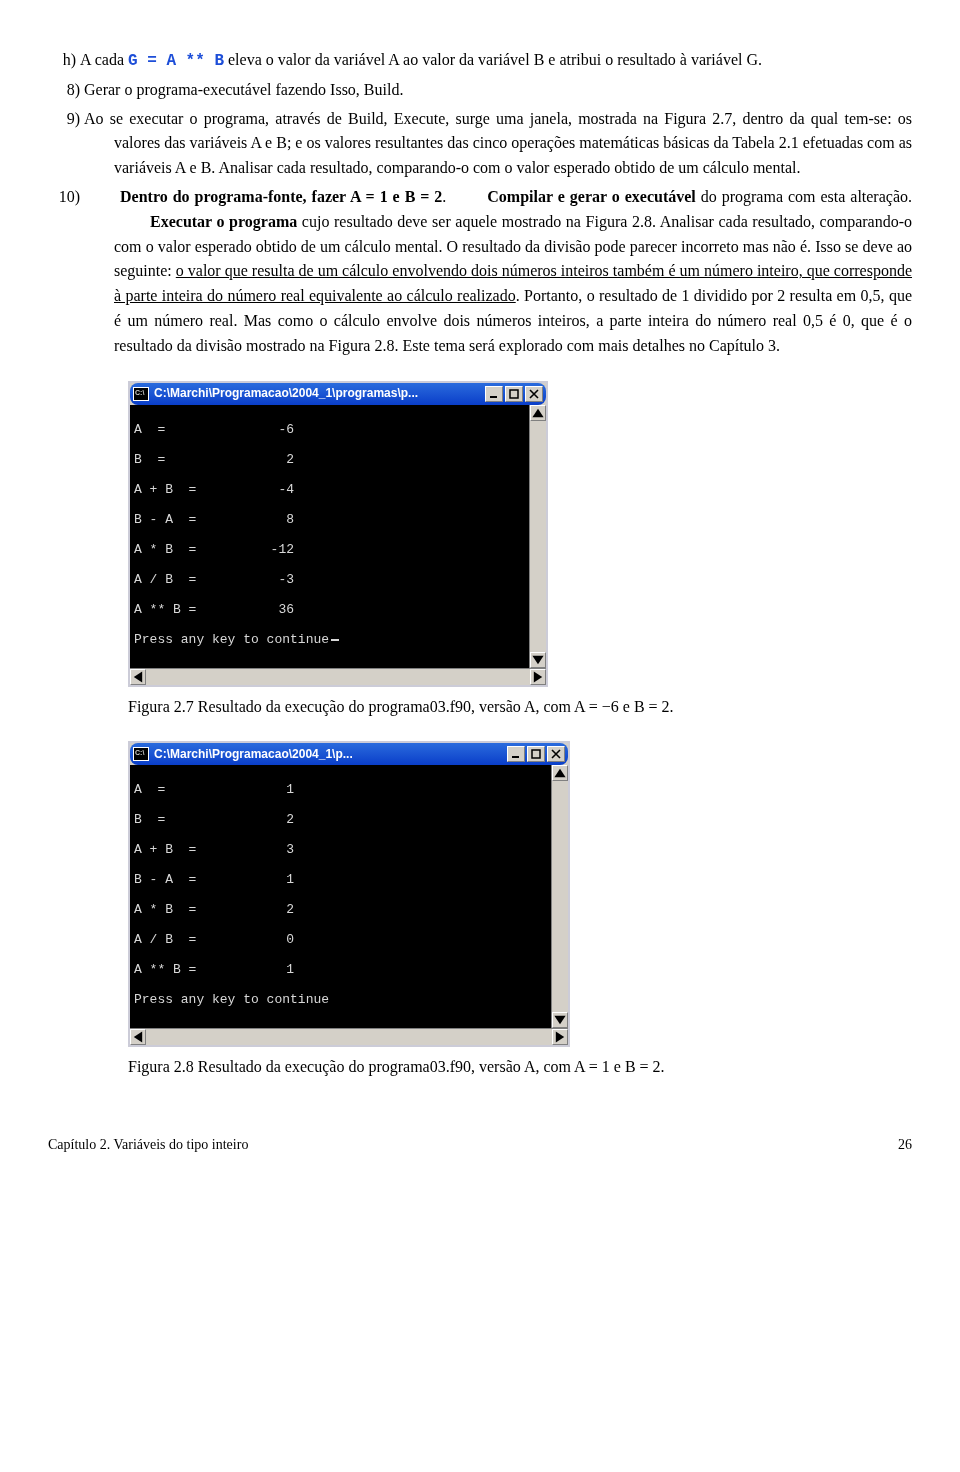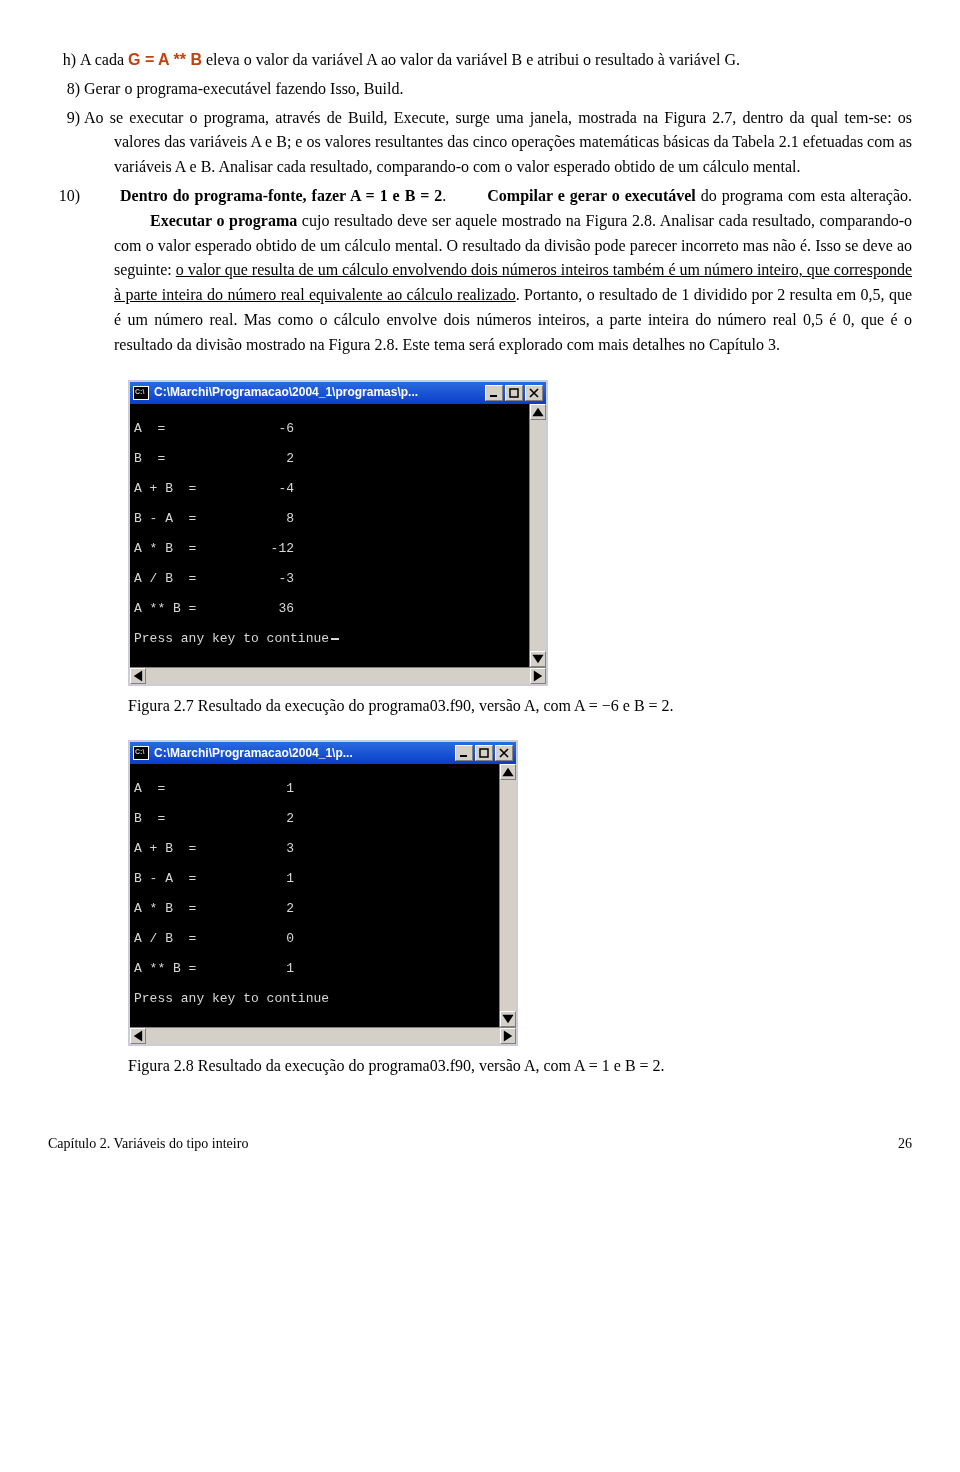--- a/index.html
+++ b/index.html
@@ -22,21 +22,21 @@
     display: inline-block;
     min-width: 26px;
     margin-left: -30px;
     text-align: right;
     padding-right: 4px;
   }
   .li.hangh .num { min-width: 22px; }
   .li.hangh { padding-left: 34px; text-indent: -34px; }
   .li.hang7 { padding-left: 30px; text-indent: -30px; }
   .li.hang10 { padding-left: 30px; text-indent: -30px; }
-  .code { font-family: Liberation Sans, sans-serif; color: #c2410c; font-weight: bold; }
+  .code { font-family: Liberation Mono, monospace; color: #1d4ed8; font-weight: bold; }
   .b { font-weight: bold; margin-left: 36px; }
   .u { text-decoration: underline; }
   .indent-var { padding-left: 52px; }
 
   .console-wrap {
     width: 420px;
     margin: 22px 0 8px 80px;
     border: 2px solid #ccccd8;
     background: #d4d0c8;
     box-sizing: border-box;
@@ -44,20 +44,21 @@
   .titlebar {
     display: flex;
     align-items: center;
     height: 22px;
     background: linear-gradient(to bottom, #2a6bdd, #0a3ec9);
     color: #fff;
     font-family: Tahoma, Arial, sans-serif;
     font-size: 12px;
     font-weight: bold;
     padding: 0 3px;
+    border-radius: 8px;
   }
   .titlebar .ticon {
     width: 16px; height: 14px;
     background: #000;
     border: 1px solid #fff;
     margin-right: 5px;
     display: inline-flex;
     align-items: flex-start;
     justify-content: flex-start;
     font-size: 7px;
@@ -215,21 +216,21 @@
     <div class="sbtn">
         <svg viewBox="0 0 10 10">
           <path d="M8 5 L2 1 L2 9 Z" fill="#000"></path>
         </svg>
       </div>
   </div>
 </div>
 
 <div class="caption">Figura 2.7 Resultado da execução do programa03.f90, versão A, com A = −6 e B = 2.</div>
 
-<div class="console-wrap" style="width:390px">
+<div class="console-wrap" style="width:442px">
   <div class="titlebar">
     <span class="ticon">C:\</span>
     <span class="title">C:\Marchi\Programacao\2004_1\p...</span>
     <span class="wbtns">
       <span class="wbtn">
           <svg viewBox="0 0 10 10">
             <rect x="1" y="7" width="7" height="2" fill="#000"></rect>
           </svg>
         </span>
       <span class="wbtn">

